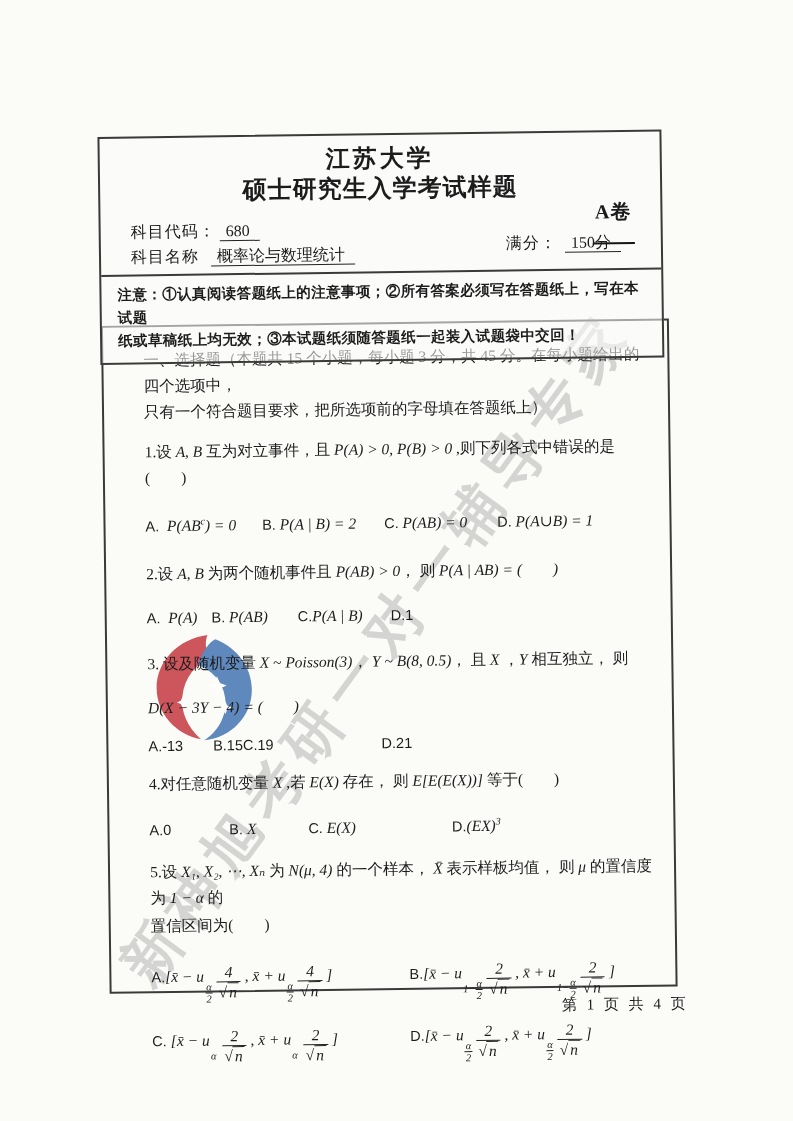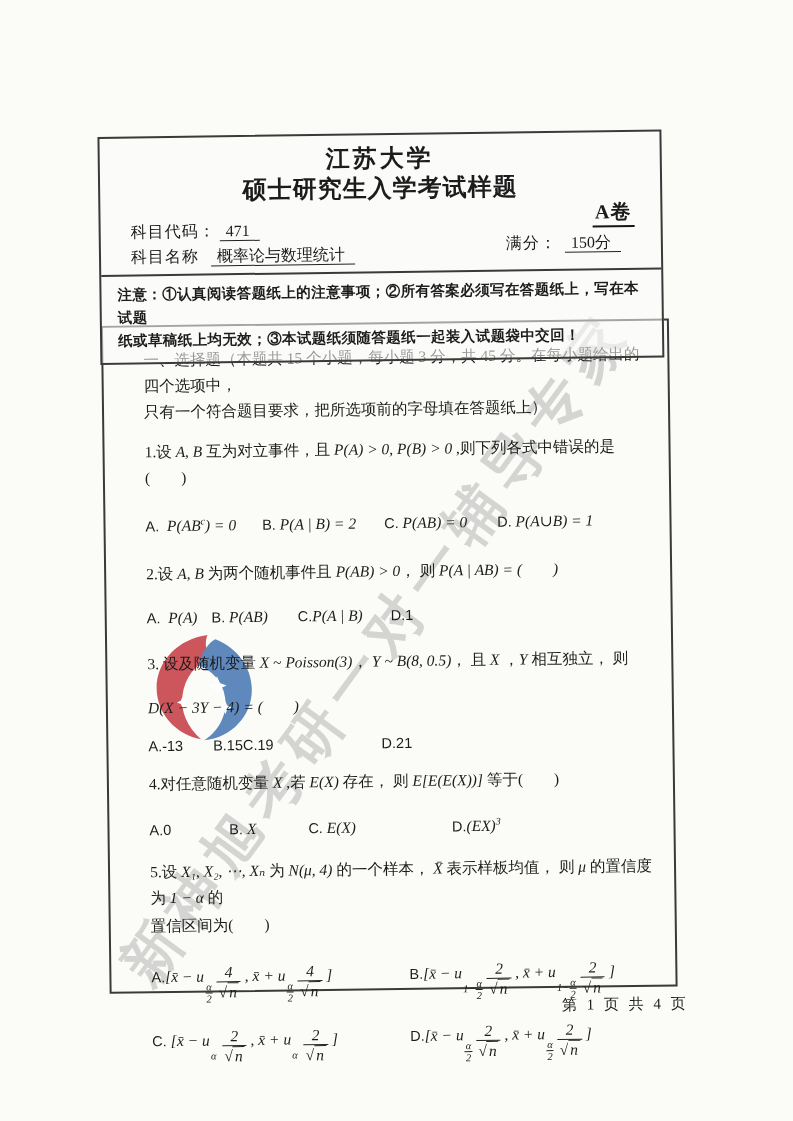--- a/index.html
+++ b/index.html
@@ -23,21 +23,21 @@
   
   .header-box {
     position:absolute; left:103px; top:133px; width:560px; z-index:2;
     border:2px solid #3a3a3a; background:rgba(252,252,250,0.55);
   }
   .hb-main { position:relative; height:136px; border-bottom:2px solid #3a3a3a; }
   .uni-title { text-align:center; font-size:24px; font-weight:bold; letter-spacing:3px; padding-top:8px; line-height:1.25; }
   .exam-title { text-align:center; font-size:24px; font-weight:bold; letter-spacing:1px; line-height:1.3; }
   .paper-ver {
     position:absolute; right:26px; top:66px; font-size:20px; font-weight:bold;
-    border-bottom:2.5px solid #151515; padding:0 3px 0 3px; letter-spacing:1px;
+    border-bottom:2.5px solid #151515; padding:0 3px 17px 3px; letter-spacing:1px;
   }
   .field-row { position:absolute; left:30px; font-size:16px; }
   .row-code { top:84px; }
   .row-name { top:109px; }
   .score-row { position:absolute; left:405px; top:100px; font-size:16px; }
   .ul-val { border-bottom:1.5px solid #222; padding:0 10px 1px 6px; }
   .field-label { letter-spacing:1px; }
 
   .hb-notice { padding:7px 14px 9px 16px; font-size:14.5px; font-weight:bold; line-height:1.6; letter-spacing:0.4px; }
 
@@ -88,21 +88,21 @@
     </svg>
   </div>
 
   <div class="header-box">
     <div class="hb-main">
       <div class="uni-title">江苏大学</div>
       <div class="exam-title">硕士研究生入学考试样题</div>
       <div class="paper-ver">A卷</div>
       <div class="field-row row-code">
         <span class="field-label">科目代码：</span>
-        <span class="ul-val">471</span>
+        <span class="ul-val">680</span>
       </div>
       <div class="field-row row-name">
         <span class="field-label">科目名称</span>&nbsp;&nbsp;
         <span class="ul-val">概率论与数理统计</span>
       </div>
       <div class="score-row">
         <span class="field-label">满分：</span>&nbsp;
         <span class="ul-val">150分</span>
       </div>
     </div>

